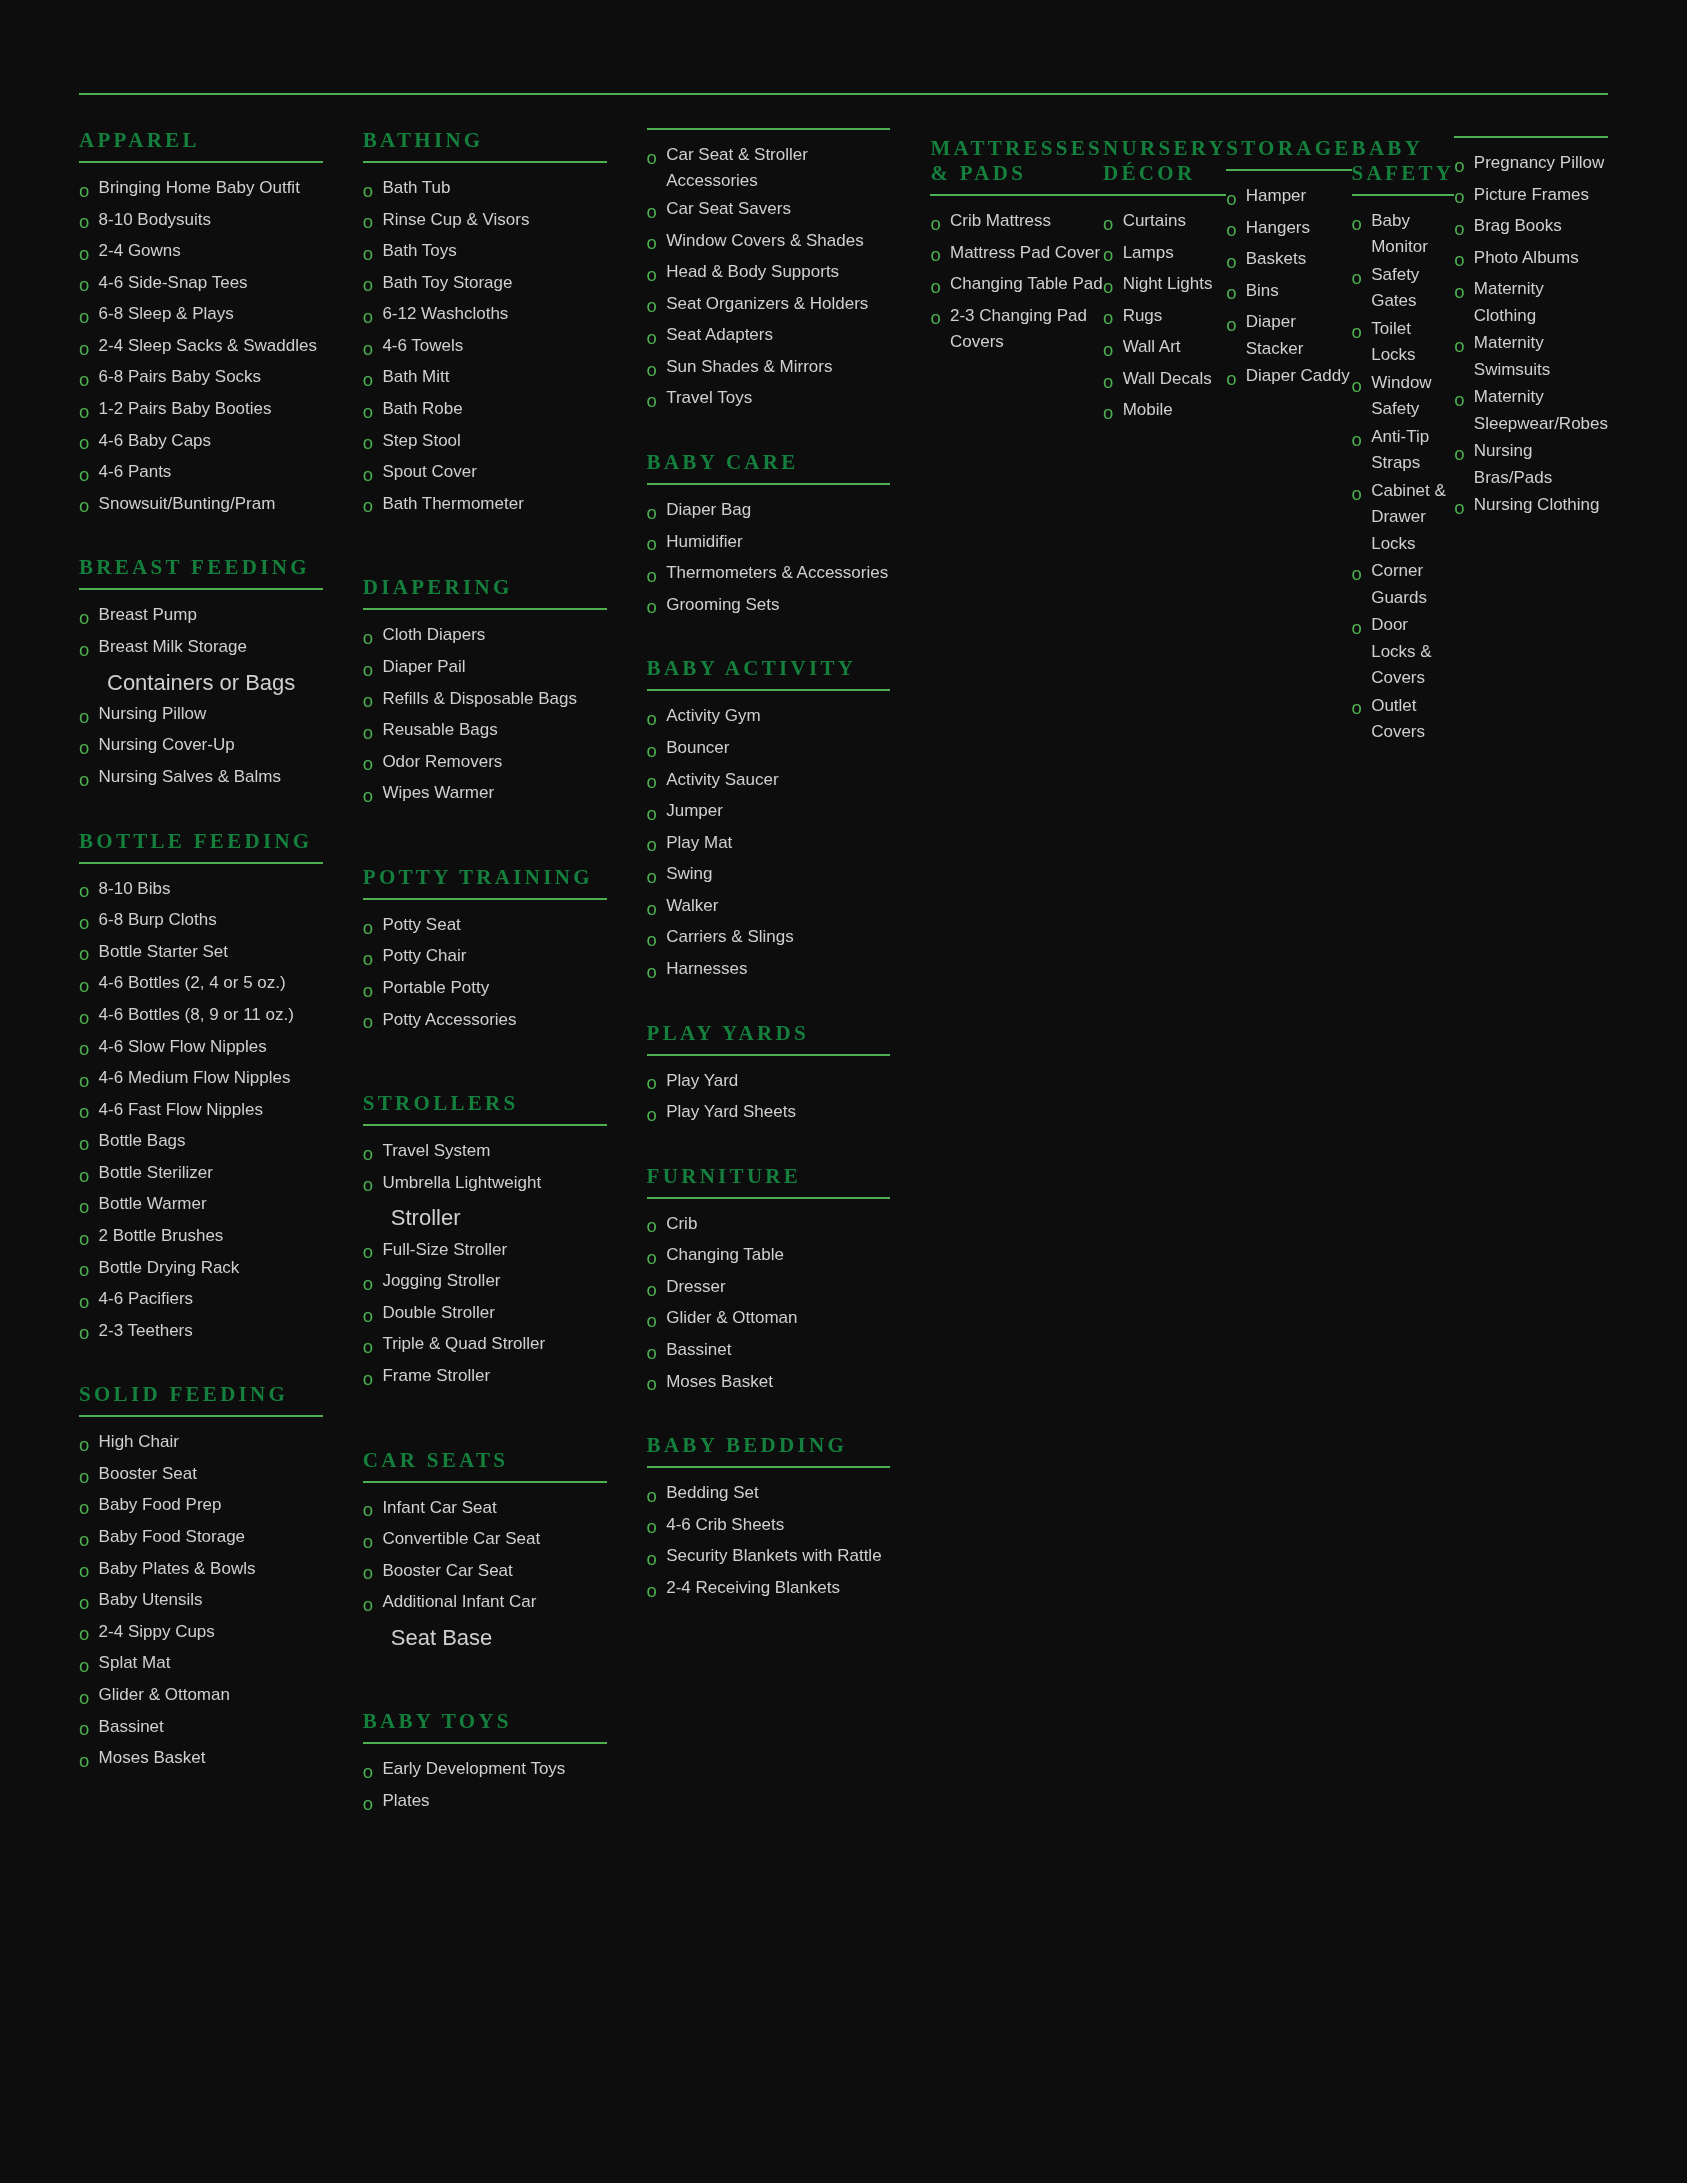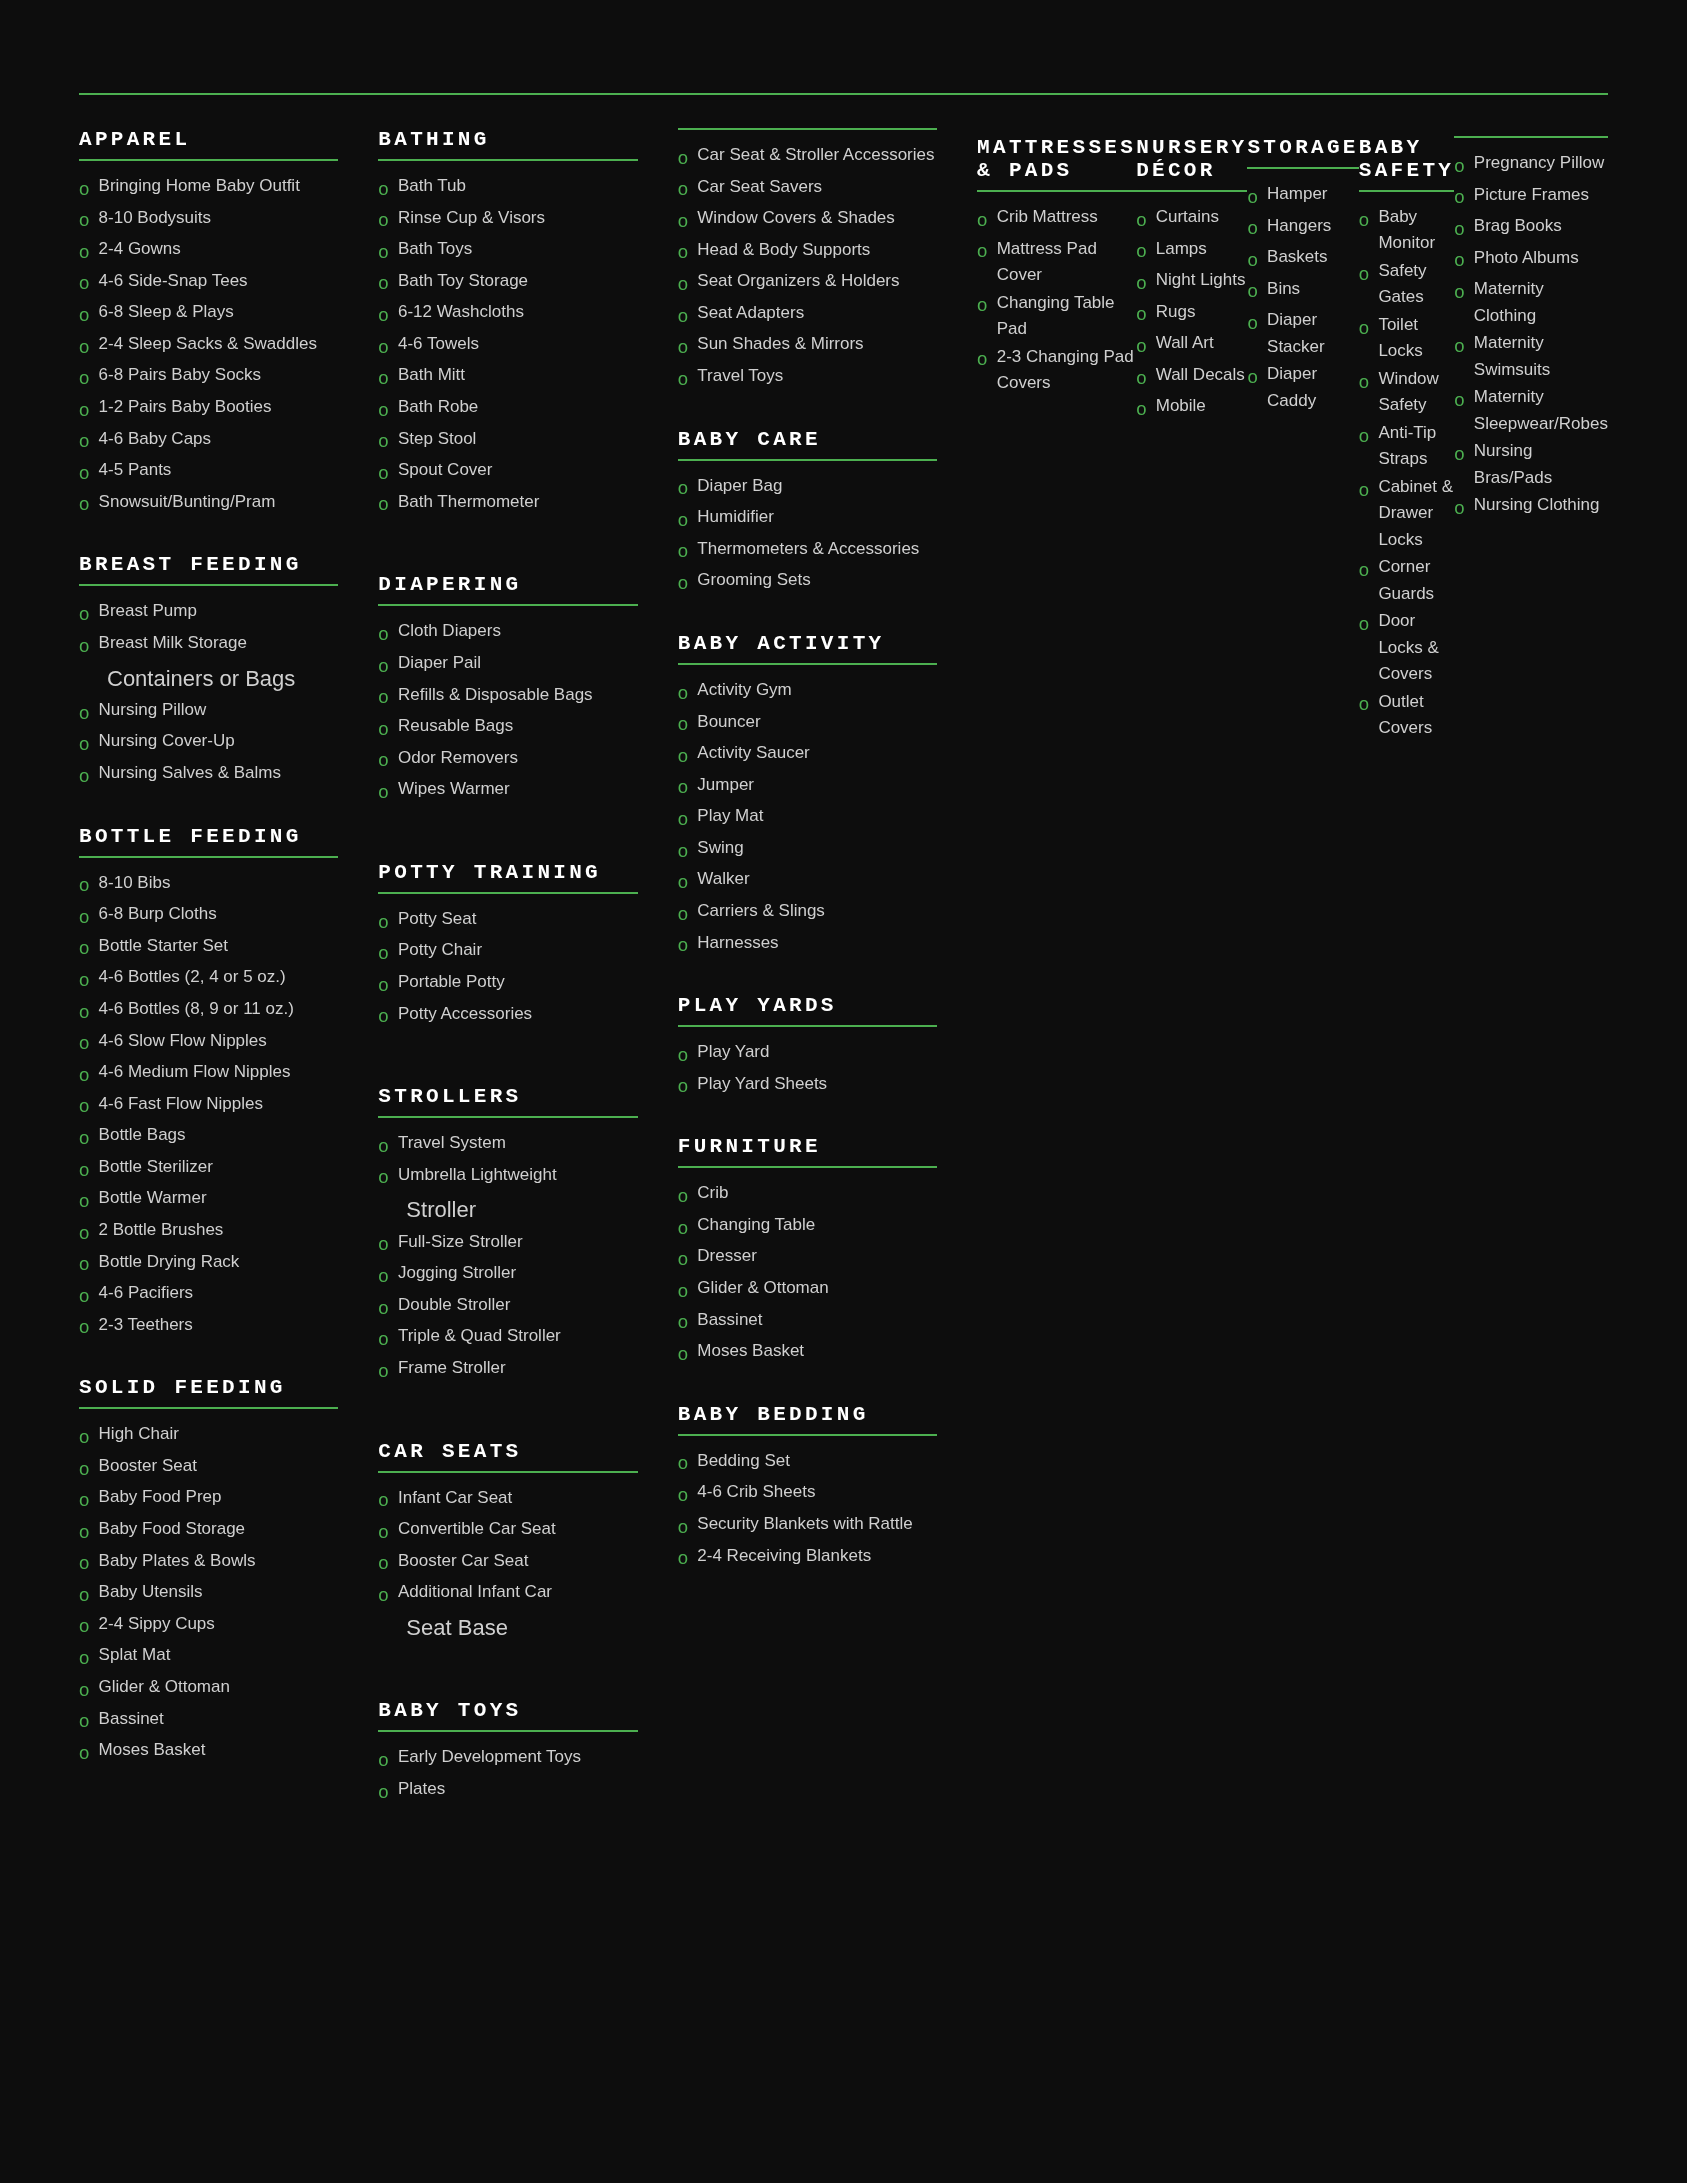--- a/index.html
+++ b/index.html
@@ -65,25 +65,25 @@
       margin-top: 13.2px;
     }
 
     .section {
       margin-bottom: 33px;
     }
 
     .section-title {
       font-size: 21px;
       font-weight: 800;
-      color: #ffffff;
+      color: #15803d;
       letter-spacing: 3.3px;
       text-transform: uppercase;
       margin-bottom: 8px;
-      font-family: Liberation Mono, monospace;
+      font-family: Liberation Serif, serif;
     }
 
     .section-underline {
       height: 2px;
       background: #4caf50;
       margin-bottom: 12px;
       width: 100%;
     }
 
     .item {
@@ -166,21 +166,21 @@
           <div class="item">
             <span class="item-bullet">o</span>
             <span class="item-text">1-2 Pairs Baby Booties</span>
           </div>
           <div class="item">
             <span class="item-bullet">o</span>
             <span class="item-text">4-6 Baby Caps</span>
           </div>
           <div class="item">
             <span class="item-bullet">o</span>
-            <span class="item-text">4-5 Pants</span>
+            <span class="item-text">4-6 Pants</span>
           </div>
           <div class="item">
             <span class="item-bullet">o</span>
             <span class="item-text">Snowsuit/Bunting/Pram</span>
           </div>
         </div>
         <div class="section">
           <div class="section-title">BREAST FEEDING</div>
           <div class="section-underline"></div>
           <div class="item">

